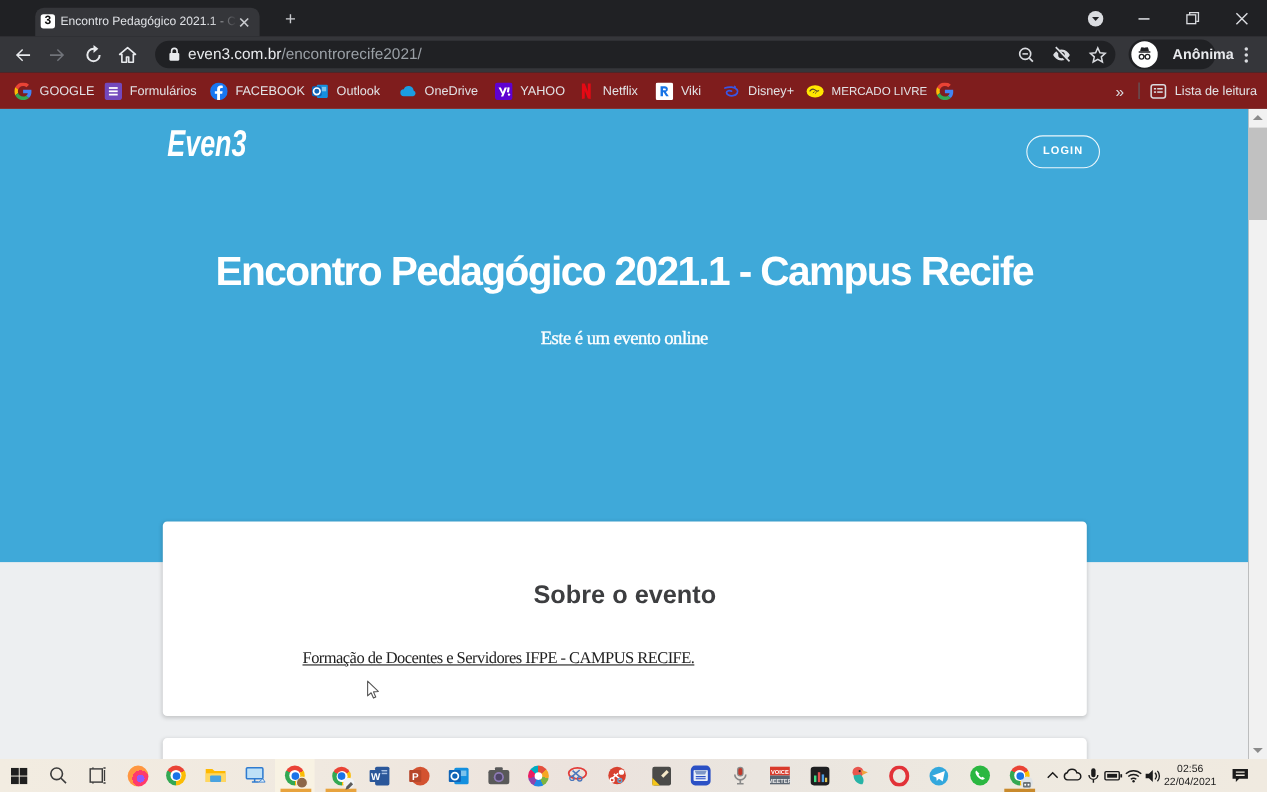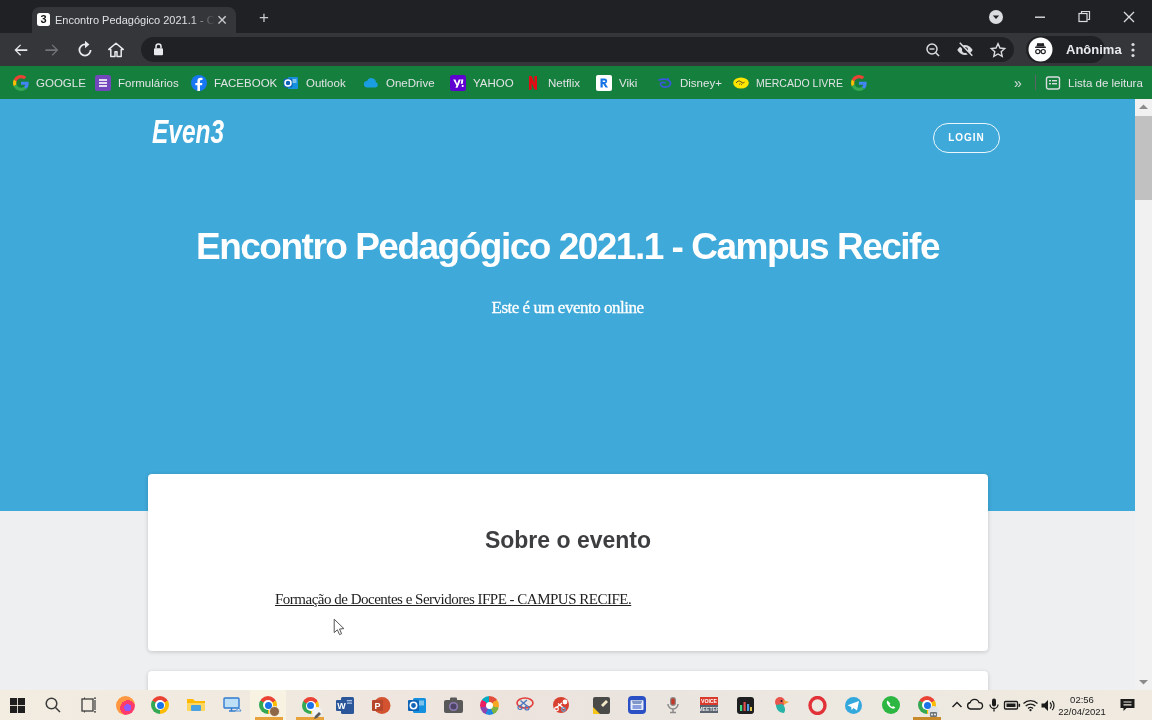--- a/index.html
+++ b/index.html
@@ -20,21 +20,21 @@
 
   
   #toolbar { position:absolute; left:0; top:33px; width:1152px; height:33px; background:#35363a; }
   #omni { position:absolute; left:141px; top:4px; width:873px; height:25px; background:#202124; border-radius:13px; }
   #omni .url { position:absolute; left:30px; top:4px; font-size:14px; color:#e8eaed; white-space:nowrap; letter-spacing:0px; }
   #omni .url span { color:#9aa0a6; }
   #anon { position:absolute; left:1026px; top:3px; width:79px; height:27px; background:#202124; border-radius:14px; }
   #anon .txt { position:absolute; left:40px; top:6px; font-size:13px; color:#e8eaed;font-weight:bold; }
 
   
-  #bookmarks { position:absolute; left:0; top:66px; width:1152px; height:33px; background:#15803d; }
+  #bookmarks { position:absolute; left:0; top:66px; width:1152px; height:33px; background:#7f1d1d; }
   .bm { position:absolute; top:0; height:33px; display:flex; align-items:center; gap:7px; font-size:11.5px; color:#e2e3e6; }
   .bmicon { width:16px; height:16px; display:inline-block; position:relative; flex:none; }
 
   
   #page { position:absolute; left:0; top:99px; width:1135px; height:591px; background:#edeff1; overflow:hidden; }
   #bluehero { position:absolute; left:0; top:0; width:1135px; height:412px; background:#3fa9d9; }
   #logo { position:absolute; left:152px; top:13px; color:#fff; font-size:34px; font-weight:bold; font-style:italic; transform:scaleX(0.72); transform-origin:0 0; }
   #loginbtn { position:absolute; left:933px; top:24px; width:67px; height:30px; border:1px solid rgba(255,255,255,.9); border-radius:15px; color:#fff; font-size:10px; font-weight:bold; letter-spacing:1px; text-align:center; line-height:28px; }
   #h1 { position:absolute; left:0; top:127px; width:1135px; text-align:center; color:#fff; font-size:37px; font-weight:bold; letter-spacing:-1.5px; }
   .heroline { position:absolute; left:0; width:1135px; text-align:center; color:#fff; font-family:"Liberation Serif", serif; font-size:17px; letter-spacing:-0.5px; -webkit-text-stroke:0.3px #fff; }
@@ -95,20 +95,21 @@
         <path d="M13 6.5 a6.5 6.5 0 1 0 6.5 6.5 h-1.8 a4.7 4.7 0 1 1 -4.7 -4.7 v2.9 l4.4-3.8 -4.4-3.6 z" fill="#e8eaed"></path>
       </svg>
     <svg class="abs" style="left:103px;top:4px" width="26" height="26" viewBox="0 0 26 26">
         <path d="M13 6.2 L5.8 12.4 h2 v7.2 h4.2 v-4.8 h2 v4.8 h4.2 v-7.2 h2z" fill="none" stroke="#e8eaed" stroke-width="1.5" stroke-linejoin="round"></path>
       </svg>
     <div id="omni">
       <svg class="abs" style="left:10px;top:5px" width="15" height="15" viewBox="0 0 15 15">
           <rect x="3" y="6.2" width="9" height="7" rx="1" fill="#e8eaed"></rect>
           <path d="M5 6.2 V4.5 a2.5 2.5 0 0 1 5 0 V6.2" fill="none" stroke="#e8eaed" stroke-width="1.5"></path>
         </svg>
+      <div class="url">even3.com.br<span>/encontrorecife2021/</span></div>
       <svg class="abs" style="left:782px;top:3px" width="20" height="20" viewBox="0 0 20 20">
           <circle cx="9" cy="9" r="5" fill="none" stroke="#dadce0" stroke-width="1.5"></circle>
           <path d="M12.8 12.8 L16 16" stroke="#dadce0" stroke-width="1.6"></path>
           <rect x="6.5" y="8.3" width="5" height="1.4" fill="#dadce0"></rect>
         </svg>
       <svg class="abs" style="left:814px;top:3px" width="20" height="20" viewBox="0 0 20 20">
           <path d="M10 5 c-4 0 -6.7 3.3 -7.6 5 0.9 1.7 3.6 5 7.6 5 s6.7-3.3 7.6-5 C16.7 8.3 14 5 10 5 z M10 13 a3 3 0 1 1 0 -6 3 3 0 0 1 0 6z" fill="#dadce0"></path>
           <path d="M4 3.5 L16.5 16.5" stroke="#202124" stroke-width="2.6"></path>
           <path d="M4.8 2.8 L17.3 15.8" stroke="#dadce0" stroke-width="1.5"></path>
         </svg>

